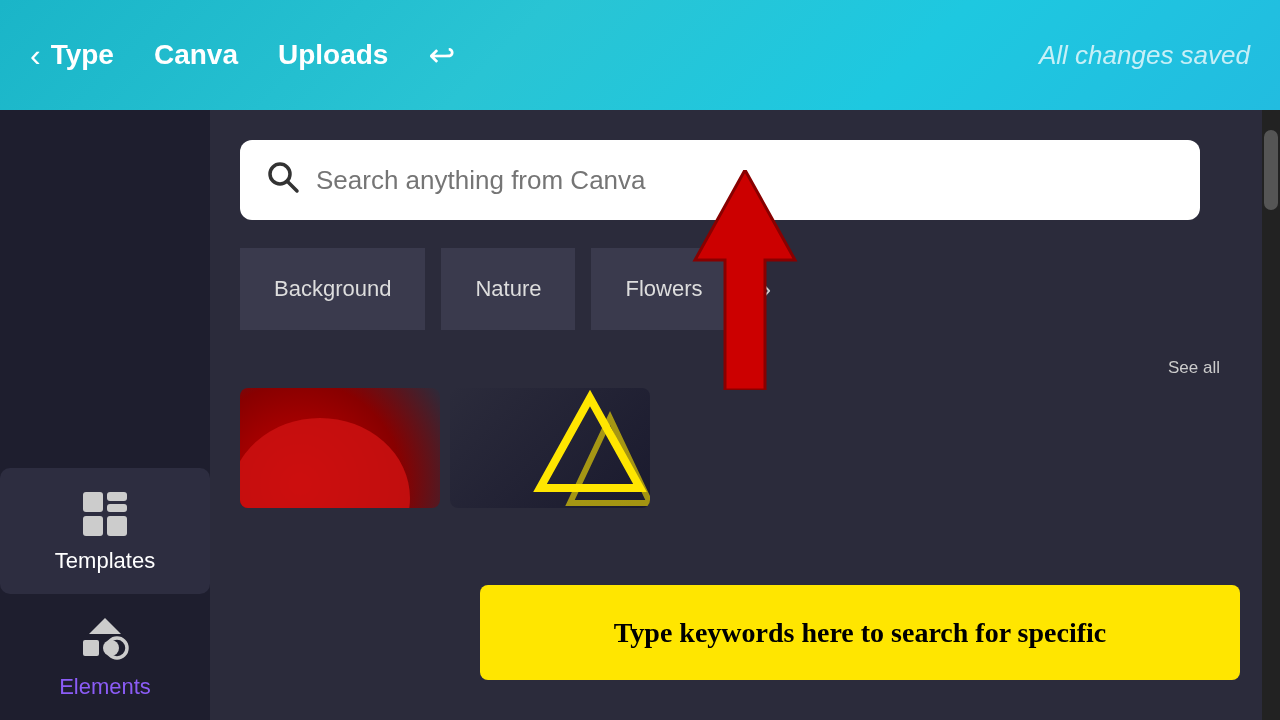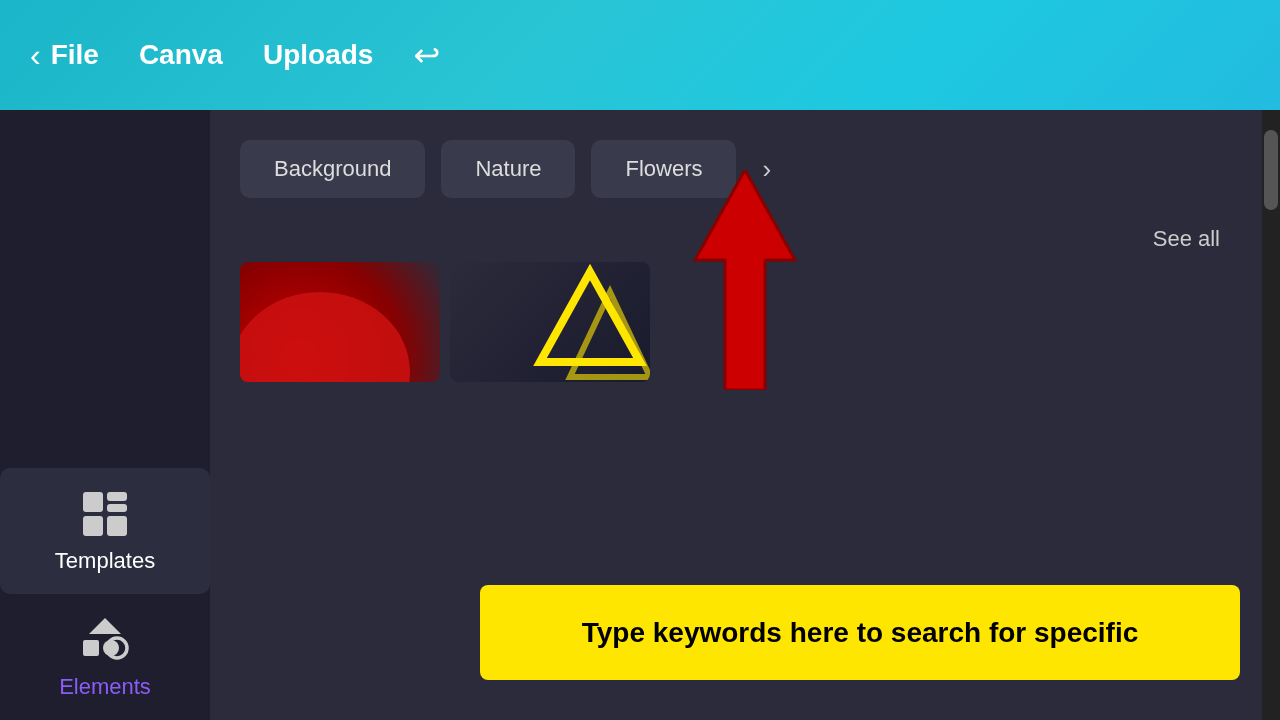--- a/index.html
+++ b/index.html
@@ -119,22 +119,22 @@
     
     .chips-row {
       display: flex;
       gap: 16px;
       margin-bottom: 28px;
       align-items: center;
     }
     .chip {
       background: #3a3a4d;
       color: #ddd;
-      border-radius: 10px;
-      padding: 16px 34px;
+      border-radius: 0;
+      padding: 28px 34px;
       font-size: 22px;
       font-weight: 500;
       cursor: pointer;
       white-space: nowrap;
     }
     .chip-more {
       color: #ccc;
       font-size: 26px;
       cursor: pointer;
       padding: 10px;
@@ -159,21 +159,21 @@
 
     
     .see-all-row {
       display: flex;
       justify-content: flex-end;
       padding-right: 30px;
       margin-bottom: 10px;
     }
     .see-all {
       color: #ccc;
-      font-size: 22px;
+      font-size: 17px;
       cursor: pointer;
     }
 
     
     .thumbnails-area {
       display: flex;
       gap: 10px;
       overflow: hidden;
       height: 120px;
     }
@@ -213,44 +213,46 @@
     
     .tooltip-box {
       position: absolute;
       left: 270px;
       bottom: 40px;
       width: 760px;
       background: #FFE600;
       border-radius: 8px;
       padding: 28px 30px;
       z-index: 20;
+      font-family: Liberation Serif, serif;
     }
     .tooltip-box p {
       font-size: 28px;
       font-weight: 700;
       color: #000;
       text-align: center;
       line-height: 1.4;
     }
   </style>
 </head>
 <body>
 
 <div class="header">
   <a class="header-btn">
     <span class="arrow-left">‹</span>
-    <span>File</span>
+    <span>Type</span>
   </a>
   <a class="header-btn">
     <span>Canva</span>
   </a>
   <a class="header-btn">
     <span>Uploads</span>
   </a>
   <span class="undo-btn">↩</span>
+  <span class="header-status">All changes saved</span>
 </div>
 
 <div class="main">
 
   <div class="sidebar">
     <div class="sidebar-item active">
       <svg viewBox="0 0 52 52" fill="none">
         <rect x="4" y="4" width="20" height="20" rx="3" fill="#ccc"></rect>
         <rect x="28" y="4" width="20" height="9" rx="3" fill="#ccc"></rect>
         <rect x="28" y="16" width="20" height="8" rx="3" fill="#ccc"></rect>
@@ -265,20 +267,29 @@
         <rect x="4" y="26" width="16" height="16" rx="2" fill="#ccc"></rect>
         <circle cx="38" cy="34" r="10" stroke="#ccc" stroke-width="3.5" fill="none"></circle>
         <rect x="24" y="26" width="16" height="16" rx="8" fill="#ccc"></rect>
       </svg>
       <span>Elements</span>
     </div>
   </div>
 
   <div class="content">
 
+    <div class="search-bar">
+      <span class="search-icon-wrap">
+        <svg width="36" height="36" viewBox="0 0 36 36">
+            <circle cx="16" cy="16" r="10" stroke="#333" stroke-width="3.5" fill="none"></circle>
+            <line x1="23" y1="23" x2="33" y2="33" stroke="#333" stroke-width="3.5" stroke-linecap="round"></line>
+          </svg>
+      </span>
+      <input type="text" placeholder="Search anything from Canva" style="">
+    </div>
 
     <div class="chips-row">
       <div class="chip">Background</div>
       <div class="chip">Nature</div>
       <div class="chip">Flowers</div>
       <span class="chip-more">›</span>
     </div>
 
     <div class="see-all-row">
       <span class="see-all">See all</span>

